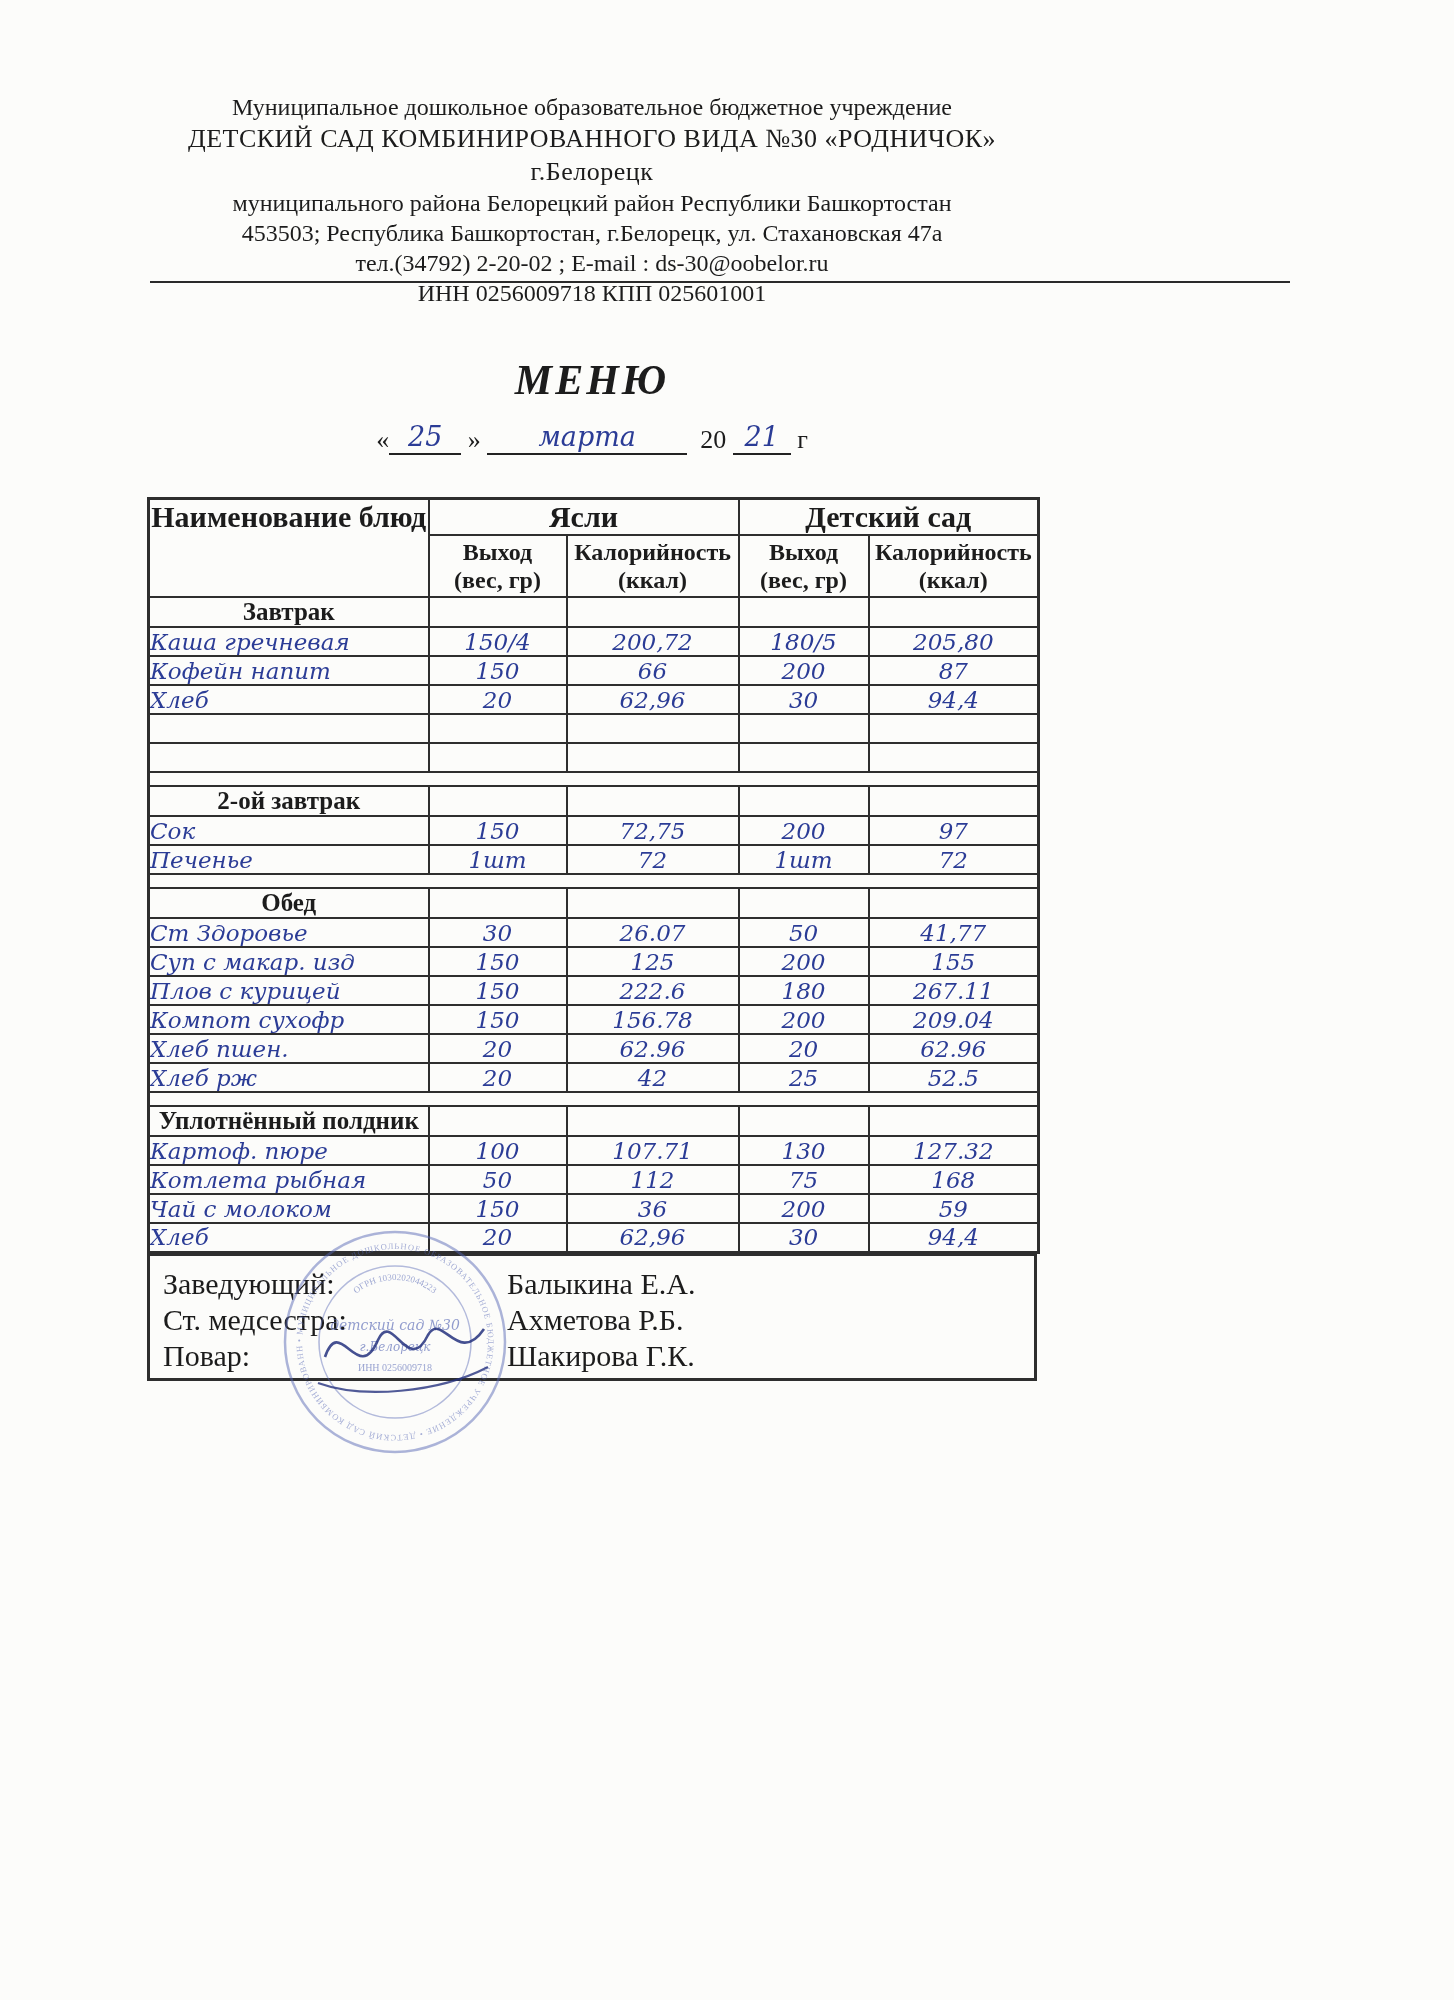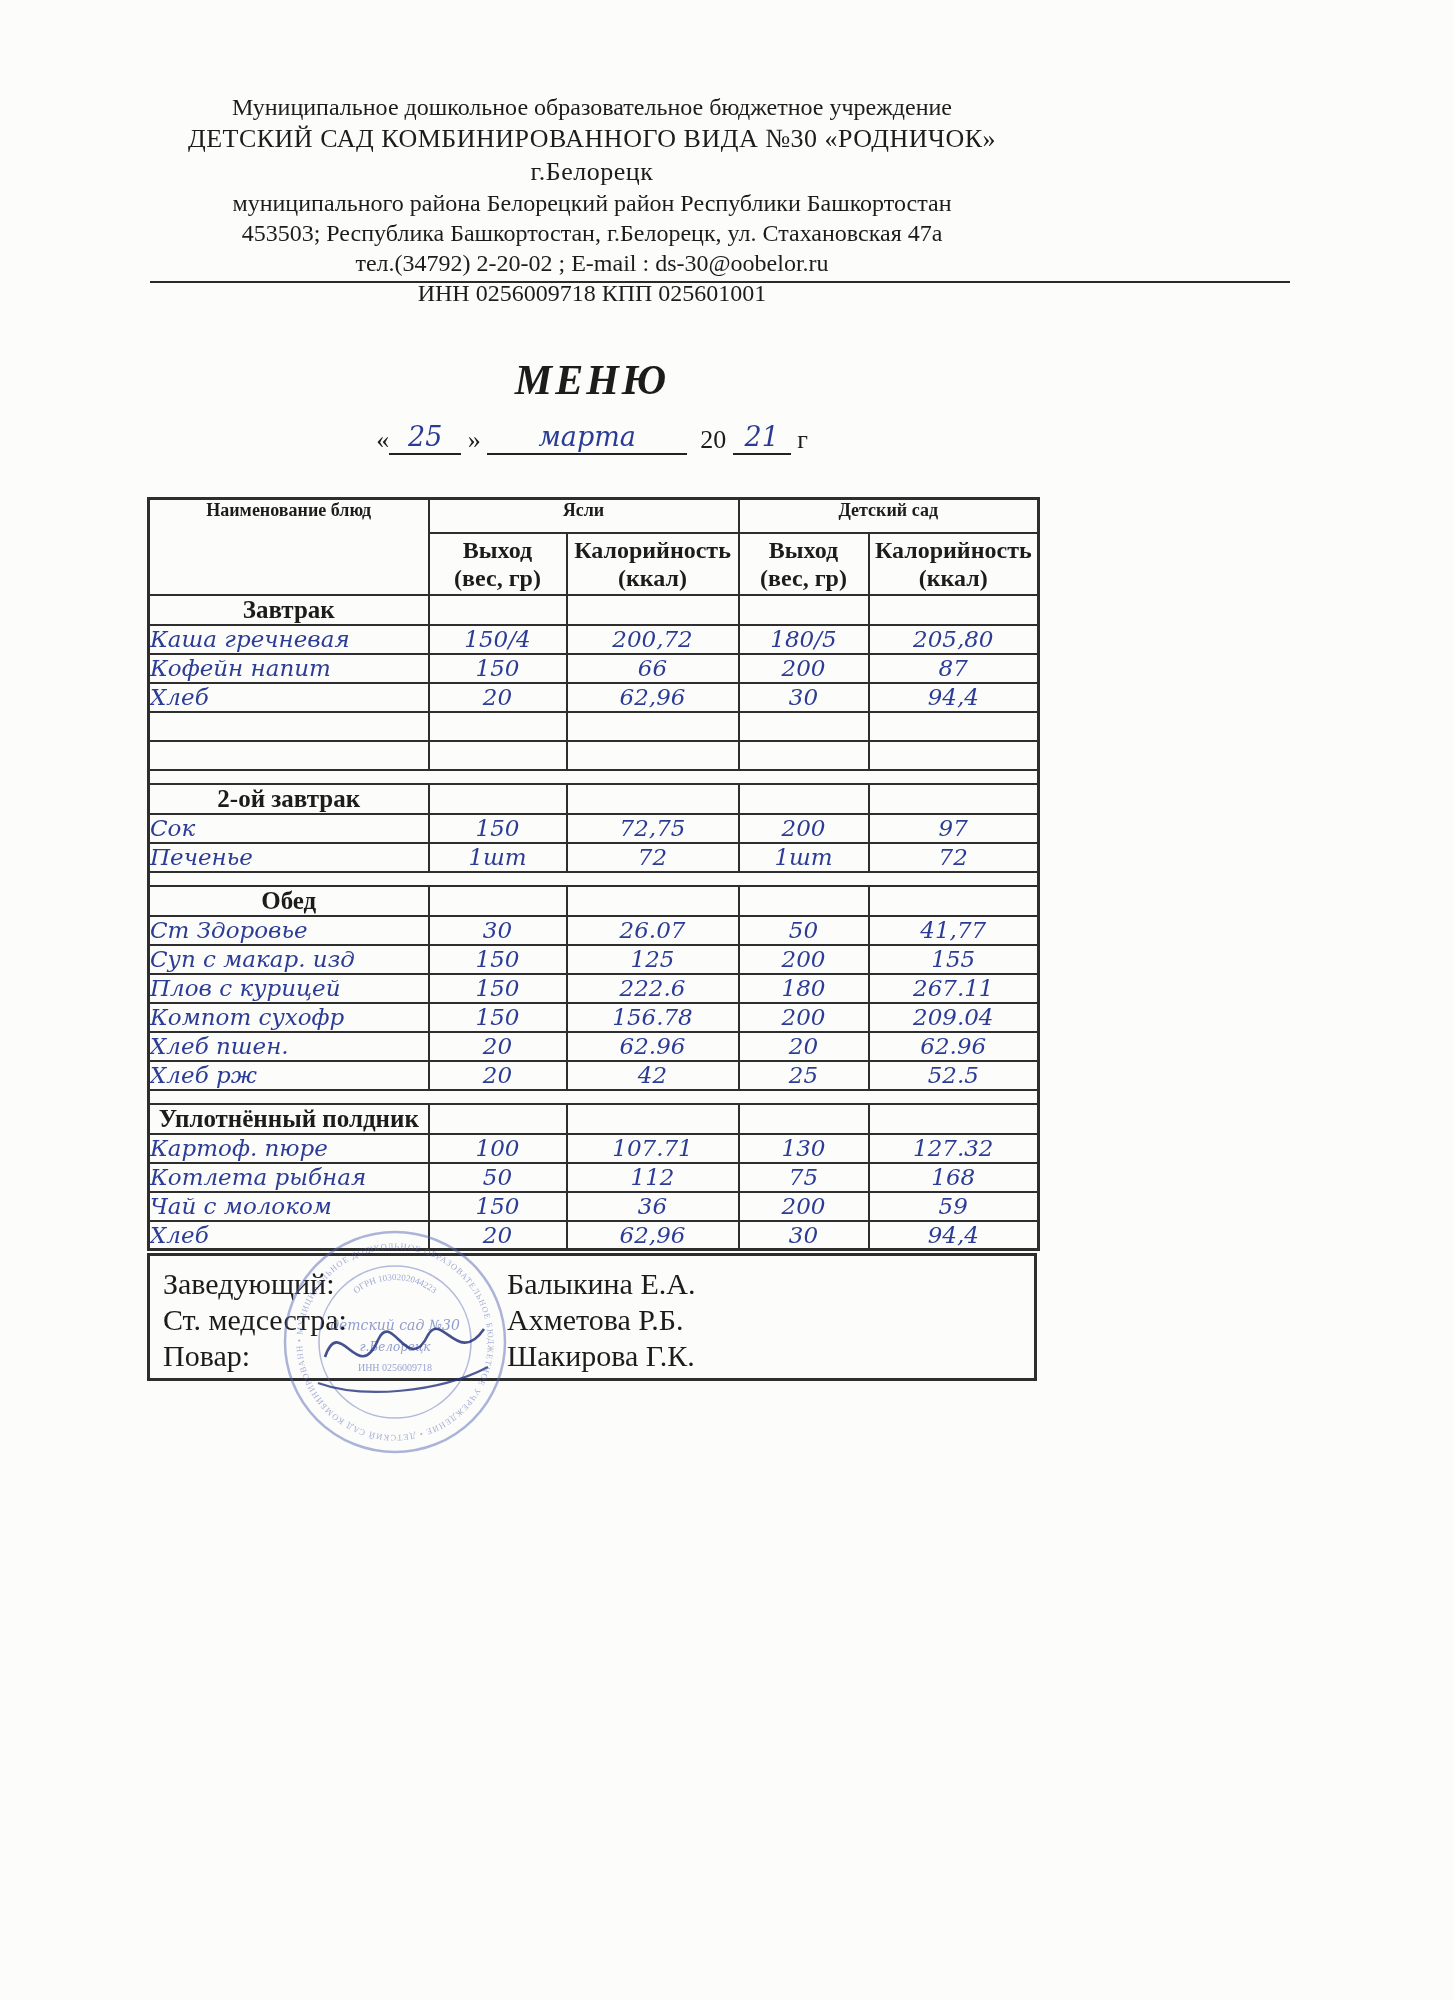--- a/index.html
+++ b/index.html
@@ -50,21 +50,21 @@
     border-collapse:collapse; table-layout:fixed;
     width:890px;
     border:3px solid #2e2e2e;
   }
   .menu-table td {
     border:2px solid #2e2e2e;
     padding:0;
     overflow:hidden;
   }
   .th {
-    font-weight:bold; font-size:18px; text-align:center;
+    font-weight:bold; font-size:30px; text-align:center;
     vertical-align:top; padding-top:3px;
   }
   .th.sub { font-size:24px; white-space:pre-line; line-height:28px; vertical-align:middle; }
   thead tr:first-child  { height:34px; }
   thead tr:nth-child(2) { height:62px; }
   tbody tr { height:29px; }
   tbody tr.spacer-row { height:14px; }
   tbody tr.spacer-row td { border-left:none; border-right:none; }
   .sec-title {
     font-weight:bold; font-size:25px; text-align:center;

